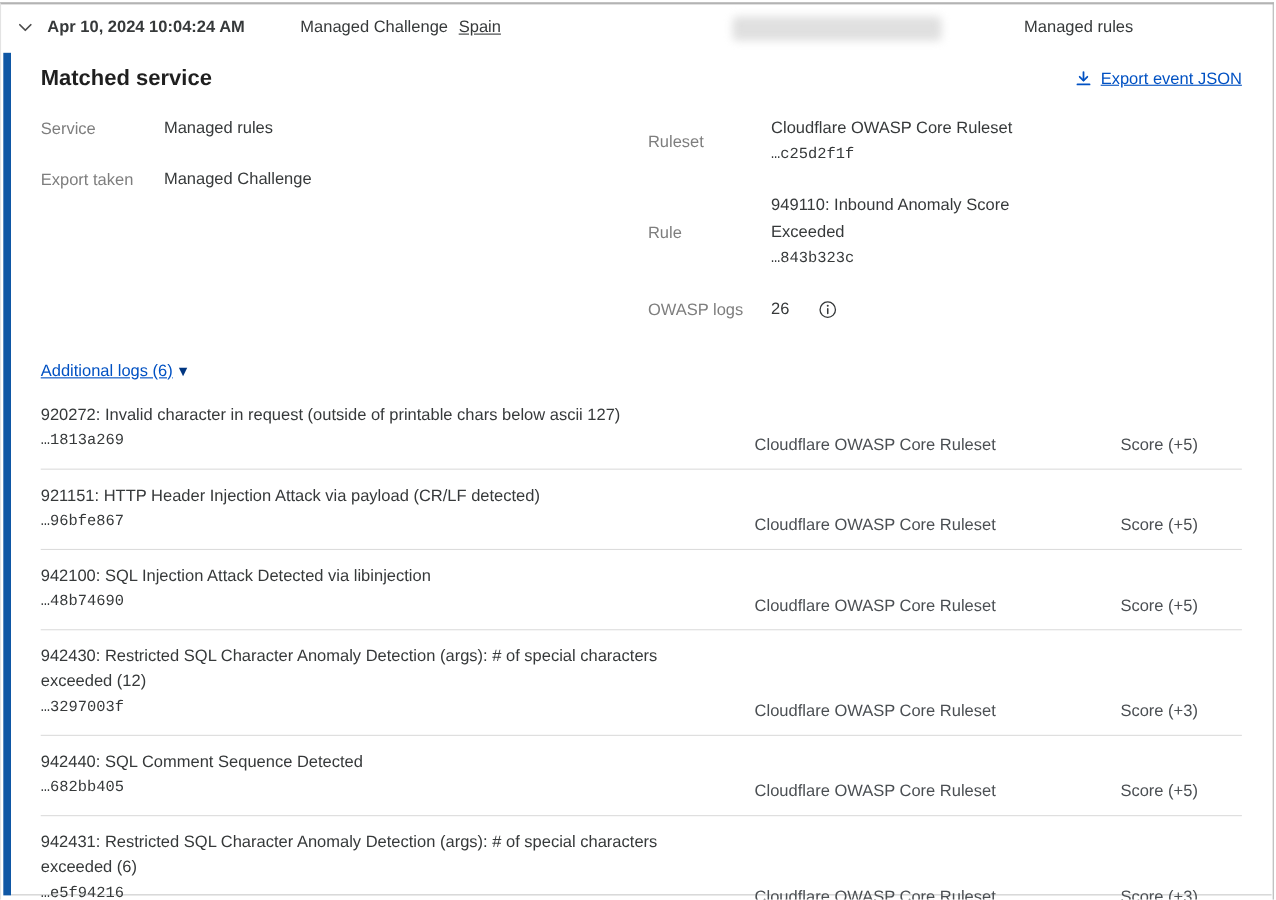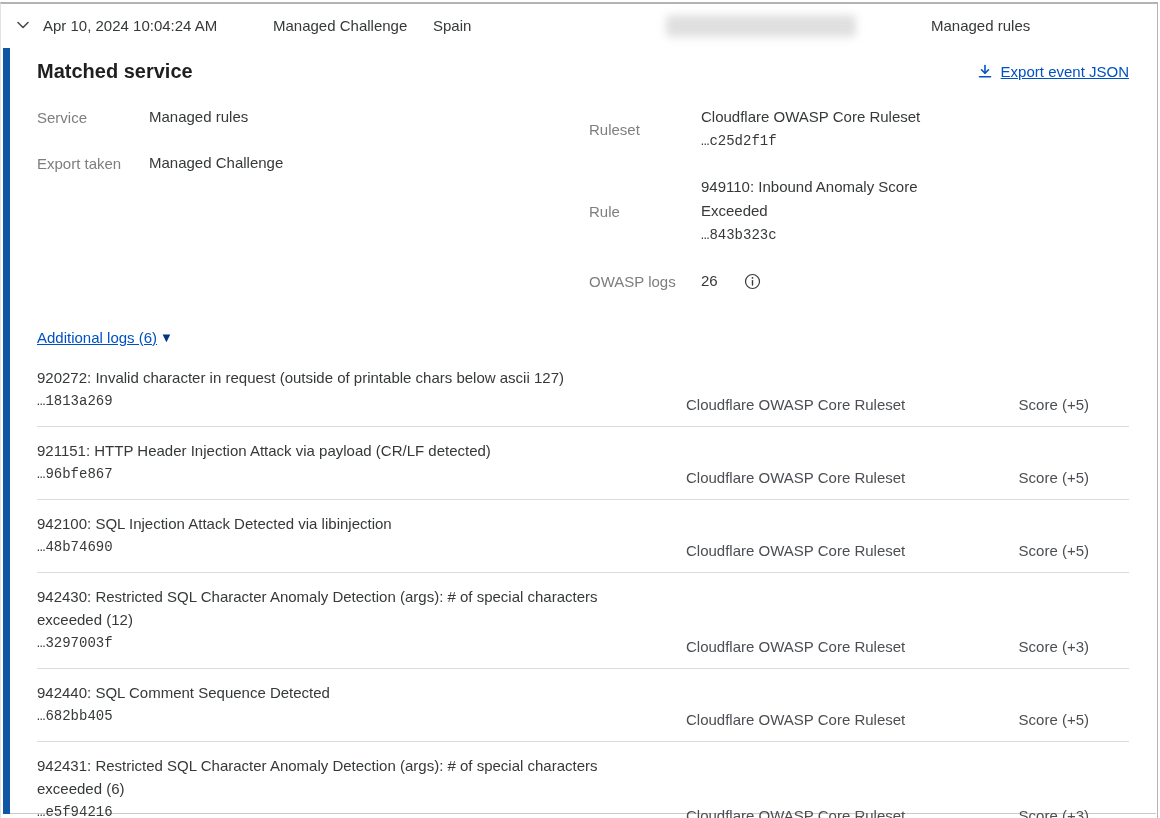--- a/index.html
+++ b/index.html
@@ -15,23 +15,23 @@
     border-right: 1px solid #b3b3b3;
     border-left: 1px solid #e3e3e3;
     background: #fff;
     overflow: hidden;
   }
 
   
   .event-row { position: relative; height: 42px; }
   .event-row .cell { position: absolute; top: 50%; transform: translateY(-50%); white-space: nowrap; color: #36393a; }
   .chevron-btn { position: absolute; left: 12px; top: 50%; transform: translateY(-50%); width: 20px; height: 20px; background: none; border: none; cursor: pointer; display: flex; align-items: center; justify-content: center; }
-  .cell-time    { left: 42px;  }
+  .cell-time    { left: 42px; font-weight: bold;  }
   .cell-action  { left: 272px; }
-  .cell-country { left: 432px; }
+  .cell-country { left: 416px; text-decoration: underline; }
   .cell-service { left: 930px; }
   .redacted {
     position: absolute; left: 665px; top: 11px;
     width: 190px; height: 22px; border-radius: 4px;
     background: #c6c6c6; filter: blur(4px); opacity: .55;
   }
 
   
   .accent-bar { position: absolute; left: 2px; top: 44px; width: 7px; height: 766px; background: #0f57a5; }
   .detail-panel { position: absolute; left: 9px; top: 44px; right: 1px; bottom: 4px; padding: 12px 27px 0 27px; border-bottom: 1px solid #c9c9c9; }

